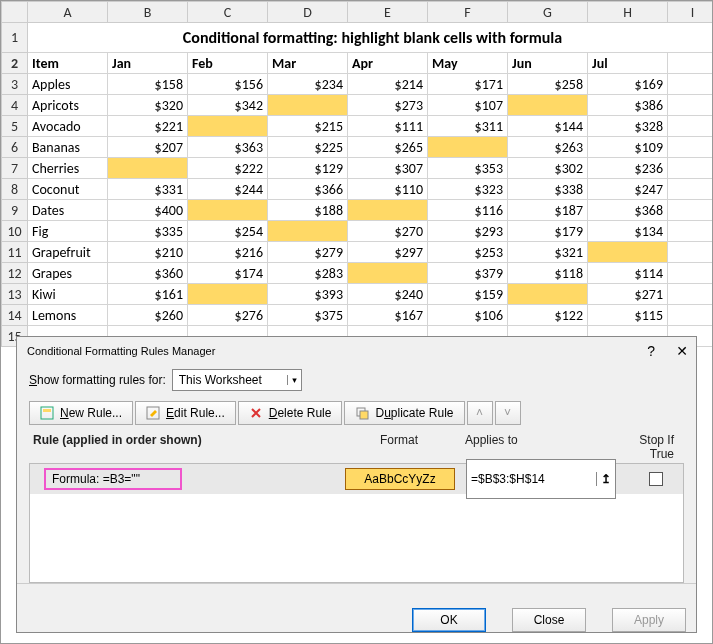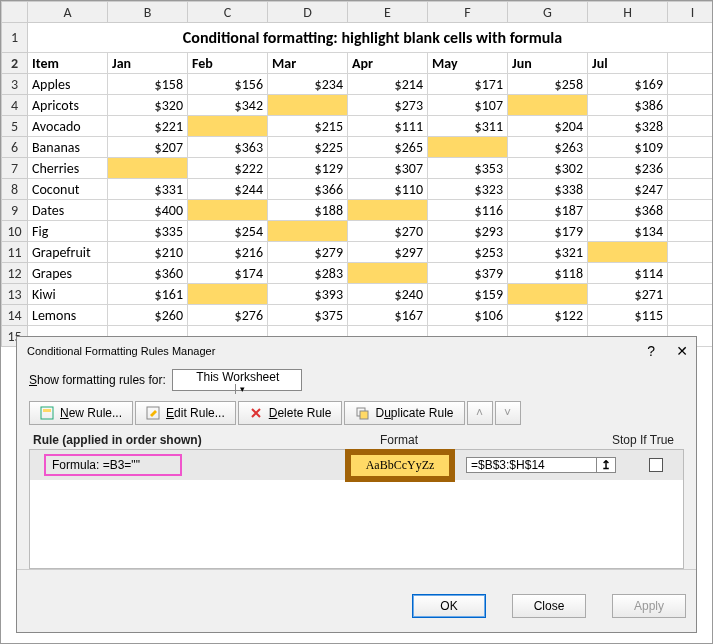--- a/index.html
+++ b/index.html
@@ -66,21 +66,20 @@
   .row-show { display: flex; align-items: center; gap: 6px; margin-bottom: 10px; }
   .combo {
     display: inline-flex;
     align-items: center;
     border: 1px solid #888;
     background: #fff;
     height: 22px;
     padding: 0 4px 0 6px;
     min-width: 130px;
     justify-content: space-between;
-    flex-direction: column;
   }
   .combo .arr { font-size: 9px; border-left:1px solid #888; padding-left:4px; margin-left:4px;}
   .toolbar { display: flex; gap: 2px; align-items: center; margin-bottom: 6px; }
   .btn {
     display: inline-flex;
     align-items: center;
     gap: 6px;
     border: 1px solid #aaa;
     background: linear-gradient(#fff,#eaeaea);
     padding: 3px 10px;
@@ -116,33 +115,32 @@
     margin:0 0 0 14px;
     padding: 2px 40px 2px 6px;
     border: 2px solid #f055cc;
     font-size: 12px;
     background: #e8e8e8;
   }
   .rule-row .fmt-sample {
     width: 110px;
     text-align: center;
     background: #ffd966;
-    border: 6px solid #a16207;
+    border: 1px solid #a16207;
     padding: 3px 0;
     font-size: 12px;
-    font-family: Liberation Serif, serif;
   }
   .rule-row .spacer1 { flex: 0 0 310px; display:flex; align-items:center;}
   .rule-row .spacer2 { flex: 0 0 120px; display:flex; justify-content:center;}
   .applies-input {
     display: inline-flex;
     align-items: center;
     border: 1px solid #888;
     background: #fff;
-    height: 16px;
+    height: 40px;
     width: 150px;
     padding: 0 4px;
     justify-content: space-between;
     font-size: 12px;
   }
   .applies-input .pick { font-weight:bold; border-left:1px solid #888; padding-left:4px;}
   .stop-chk {
     width: 14px; height: 14px; border: 1px solid #555; background: #fff;
     margin-left: auto; margin-right: 20px;
   }
@@ -231,21 +229,21 @@
           <td></td>
         </tr>
         <tr>
           <td class="rowhdr">5</td>
           <td class="colA">Avocado</td>
           <td>$221</td>
           <td class="hl"></td>
           <td>$215</td>
           <td>$111</td>
           <td>$311</td>
-          <td>$204</td>
+          <td>$144</td>
           <td>$328</td>
           <td></td>
         </tr>
         <tr>
           <td class="rowhdr">6</td>
           <td class="colA">Bananas</td>
           <td>$207</td>
           <td>$363</td>
           <td>$225</td>
           <td>$265</td>
@@ -417,20 +415,21 @@
             </svg>
           </span>
         <span>D<span class="u">u</span>plicate Rule</span>
       </span>
       <span class="btn arrow disabled">˄</span>
       <span class="btn arrow disabled">˅</span>
     </div>
     <div class="rules-head">
       <span class="col-rule">Rule (applied in order shown)</span>
       <span class="col-format">Format</span>
+      <span class="col-applies">Applies to</span>
       <span class="col-stop">Stop If True</span>
     </div>
     <div class="rules-box">
       <div class="rule-row">
         <div class="spacer1">
           <span class="formula">Formula: =B3=""</span>
         </div>
         <div class="spacer2">
           <span class="fmt-sample">AaBbCcYyZz</span>
         </div>

